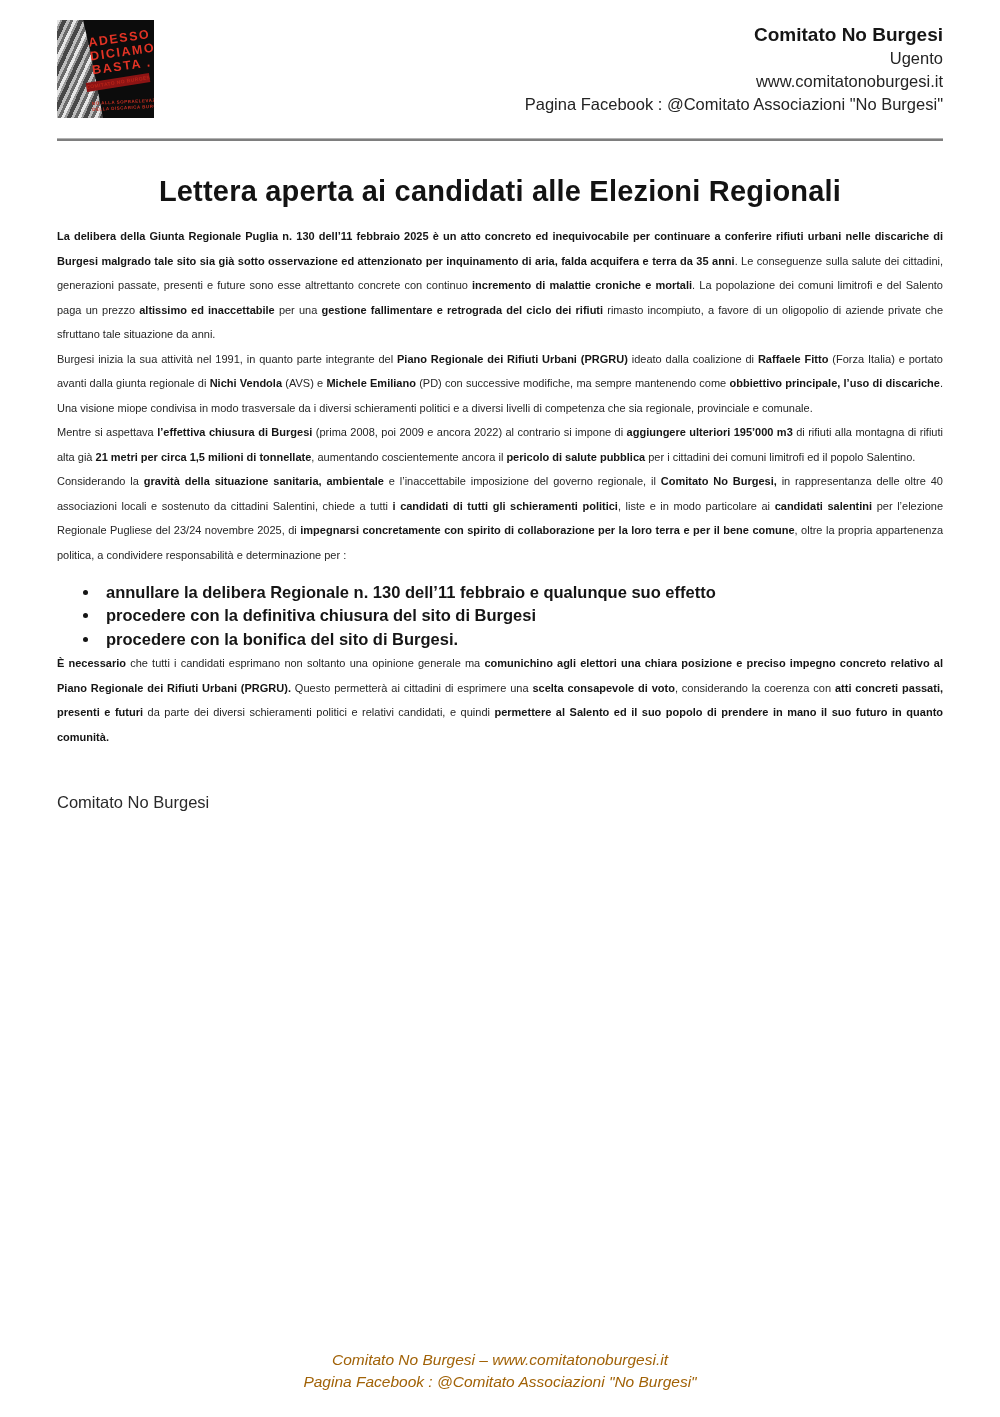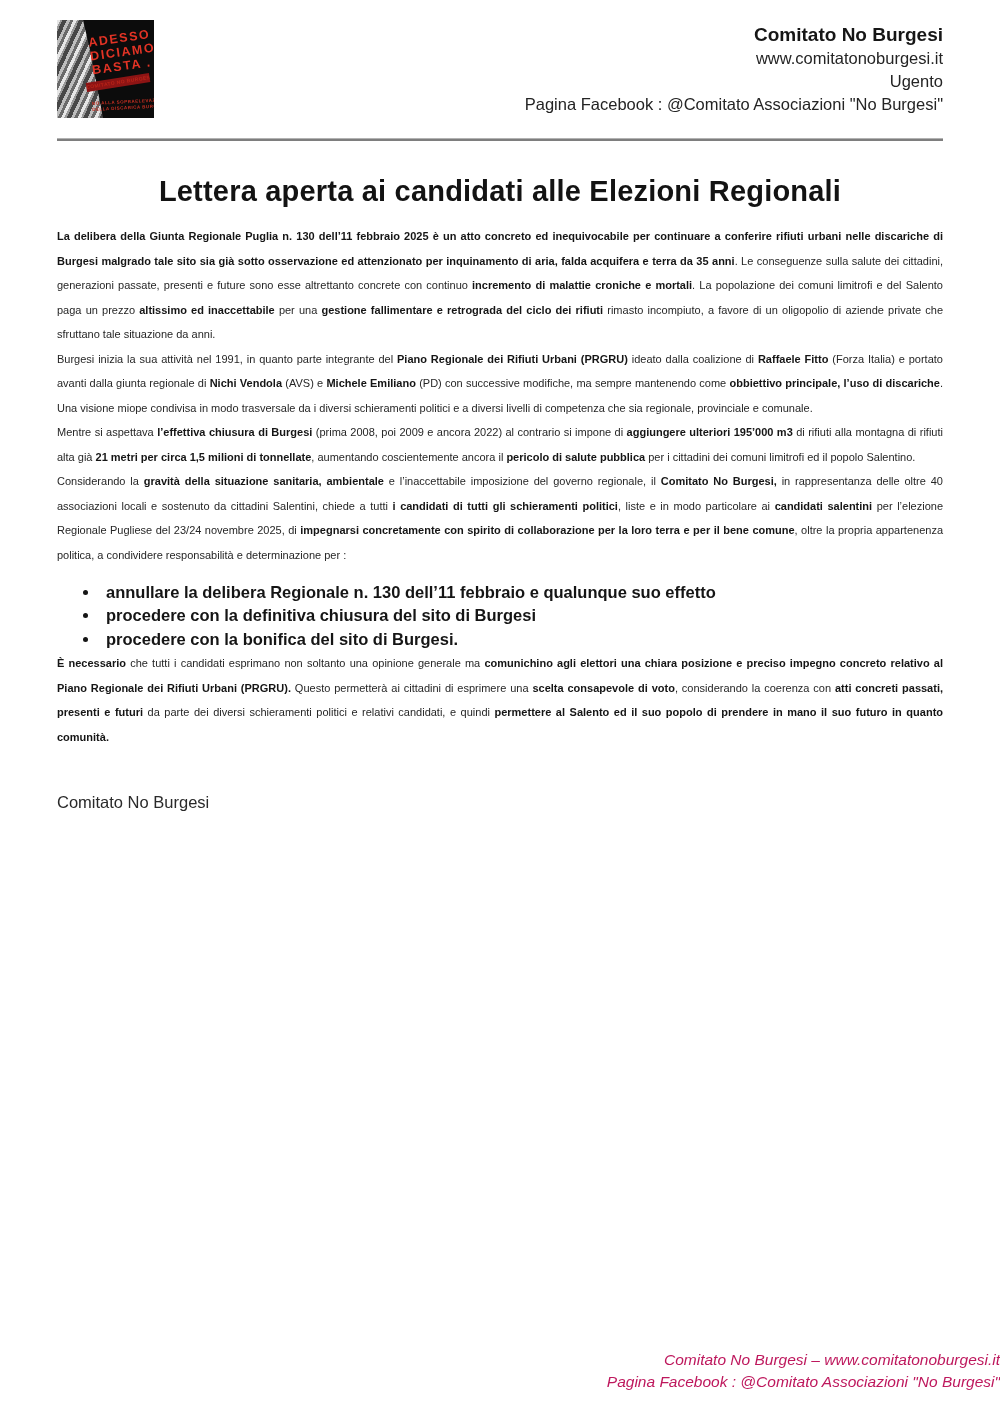--- a/index.html
+++ b/index.html
@@ -59,21 +59,21 @@
   .p5 { margin-top: 25px; }
   .demands {
     margin: 14px 0 0 19px; padding-left: 24px;
     font-size: 16.5px; line-height: 23.4px; color: #151515;
   }
   .demands li { padding-left: 6px; }
   .closing { margin: 41px 0 0; font-size: 16.5px; line-height: 24px; color: #2a2a2a; }
   
   .footer {
     position: absolute; left: 0; right: 0; bottom: 24px;
-    text-align: right; color: #be185d; font-style: italic;
+    text-align: center; color: #a16207; font-style: italic;
     font-size: 15.5px; line-height: 22px;
   }
 </style>
 </head>
 <body>
 
 <div class="page">
 
   <div class="letterhead">
     <div class="logo">
@@ -84,22 +84,22 @@
         <span>BASTA .</span>
       </div>
       <div class="logo-banner">COMITATO NO BURGESI</div>
       <div class="logo-note">
         <span>NO ALLA SOPRAELEVAZIONE</span>
         <span>DELLA DISCARICA BURGESI</span>
       </div>
     </div>
     <div class="org-block">
       <div class="org-name">Comitato No Burgesi</div>
+      <div>Ugento</div>
       <div>www.comitatonoburgesi.it</div>
-      <div>Ugento</div>
       <div>Pagina Facebook : @Comitato Associazioni "No Burgesi"</div>
     </div>
   </div>
 
   <div class="rule"></div>
 
   <h1 class="title">
     <span>Lettera aperta ai candidati alle Elezioni Regionali</span><br>
   </h1>
 

